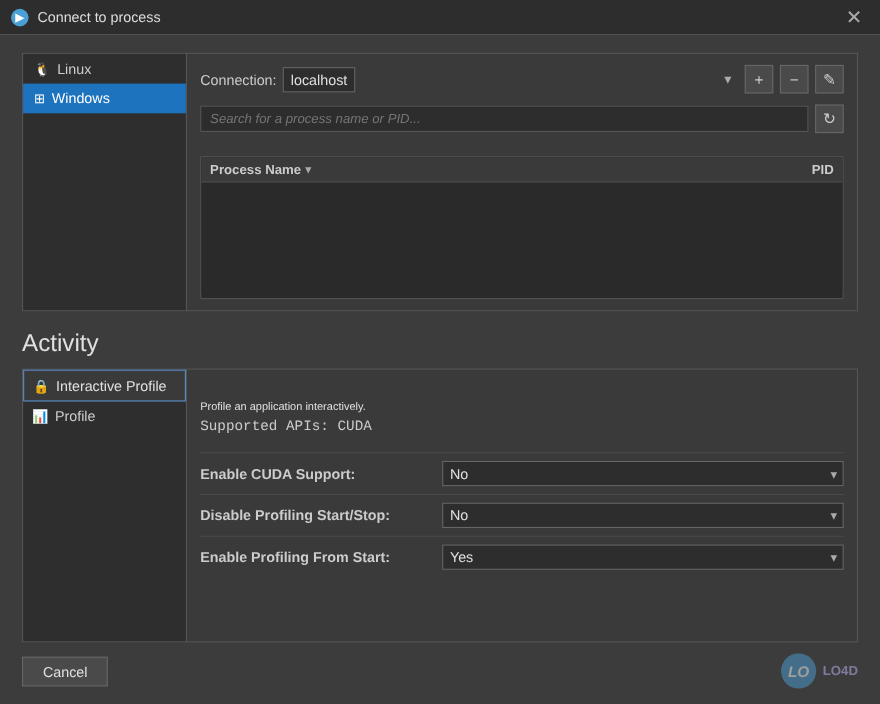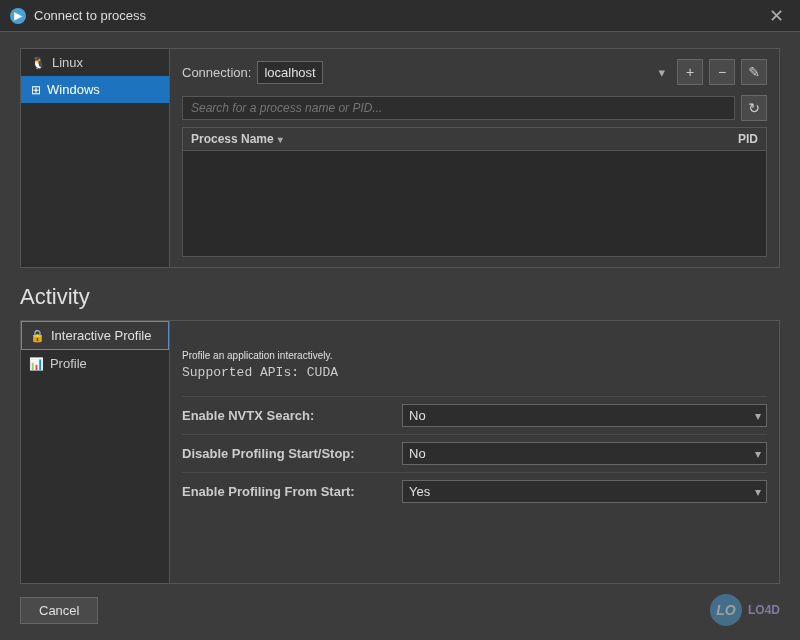--- a/index.html
+++ b/index.html
@@ -175,21 +175,21 @@
       border: 1px solid #666;
       border-bottom: 1px solid #4a4a4a;
       color: #fff;
     }
 
     
     .search-row {
       display: flex;
       align-items: center;
       gap: 6px;
-      margin-bottom: 6px;
+      margin-bottom: 21px;
     }
     .search-input {
       flex: 1;
       background: #2d2d2d;
       border: 1px solid #555;
       color: #999;
       padding: 4px 8px;
       font-size: 12px;
       font-style: italic;
     }
@@ -469,21 +469,21 @@
 
       <div class="activity-detail">
         <div class="activity-desc">
           <span>Profile an application interactively</span><span>.</span>
         </div>
         <div class="activity-supported">Supported APIs: CUDA</div>
 
         <div class="settings-area">
 
           <div class="setting-row">
-            <span class="setting-label">Enable NVTX Search:</span>
+            <span class="setting-label">Enable CUDA Support:</span>
             <div class="setting-select-wrapper">
               <select class="setting-select">
                 <option>No</option>
                 <option>Yes</option>
               </select>
             </div>
           </div>
 
           <div class="setting-row">
             <span class="setting-label">Disable Profiling Start/Stop:</span>

